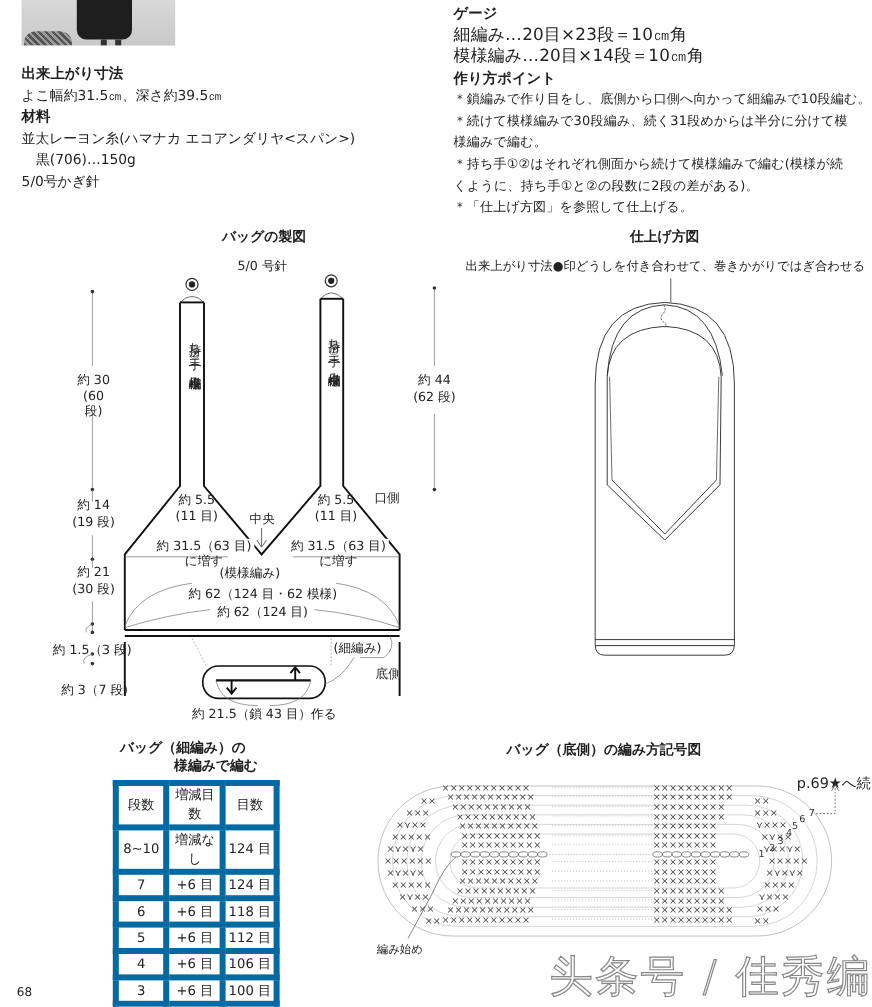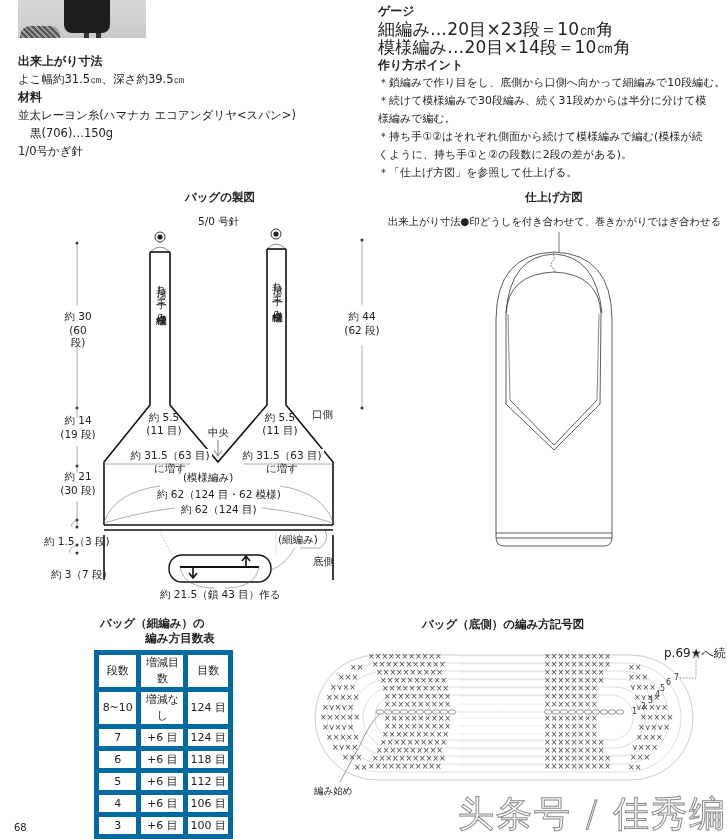--- a/index.html
+++ b/index.html
@@ -5,21 +5,21 @@
   html,body{margin:0;padding:0;background:#fff;}
   body{width:727px;height:839px;position:relative;overflow:hidden;font-family:"DejaVu Sans","Liberation Sans",sans-serif;color:#222;}
   .abs{position:absolute;}
   .photo{left:18px;top:0;width:128px;height:38px;background:linear-gradient(180deg,#d8d8d8,#c9c9c9);overflow:hidden;}
   .photo .bag{position:absolute;left:46px;top:0;width:46px;height:33px;background:#1e1e1e;border-radius:0 0 8px 8px;}
   .photo .cloth{position:absolute;left:2px;top:26px;width:40px;height:12px;background:repeating-linear-gradient(45deg,#555 0 2px,#999 2px 4px);border-radius:10px 10px 0 0;}
   .photo .leg1{position:absolute;left:66px;top:33px;width:5px;height:5px;background:#333;}
   .photo .leg2{position:absolute;left:78px;top:33px;width:5px;height:5px;background:#333;}
   .h{font-weight:bold;font-size:12px;line-height:18px;}
   .t{font-size:11.5px;line-height:18px;}
-  .sec{font-size:17px;line-height:18px;letter-spacing:0.2px;}
+  .sec{font-size:14px;line-height:18px;letter-spacing:0.2px;}
   .title{font-weight:bold;font-size:11.5px;}
   svg text{font-family:"DejaVu Sans","Liberation Sans",sans-serif;}
   table.cnt{border-collapse:collapse;font-size:11px;}
   table.cnt td{border:5px solid #0369a1;text-align:center;height:17px;padding:0;line-height:16px;}
   .wm{font-size:36px;color:#fff;-webkit-text-stroke:1px #888;letter-spacing:2px;font-weight:300;}
 </style>
 </head>
 <body>
 
 <div class="abs photo">
@@ -28,21 +28,21 @@
   <div class="leg1"></div>
   <div class="leg2"></div>
 </div>
 
 <div class="abs" style="left:18px;top:52px;width:320px;">
   <div class="h">出来上がり寸法</div>
   <div class="t">よこ幅約31.5㎝、深さ約39.5㎝</div>
   <div class="h">材料</div>
   <div class="t">並太レーヨン糸(ハマナカ エコアンダリヤ&lt;スパン&gt;)</div>
   <div class="t" style="padding-left:12px;">黒(706)…150g</div>
-  <div class="t">1/0号かぎ針</div>
+  <div class="t">5/0号かぎ針</div>
 </div>
 
 <div class="abs" style="left:378px;top:2px;width:345px;">
   <div class="h">ゲージ</div>
   <div class="sec">細編み…20目×23段＝10㎝角</div>
   <div class="sec">模様編み…20目×14段＝10㎝角</div>
   <div class="h">作り方ポイント</div>
   <div class="sec" style="font-size:10.8px;white-space:nowrap;">＊鎖編みで作り目をし、底側から口側へ向かって細編みで10段編む。</div>
   <div class="sec" style="font-size:10.8px;white-space:nowrap;">＊続けて模様編みで30段編み、続く31段めからは半分に分けて模</div>
   <div class="sec" style="font-size:10.8px;white-space:nowrap;">様編みで編む。</div>
@@ -179,21 +179,21 @@
     <path d="M126,124 Q128,84 174,82 Q219,84 221,124 L220,214 L174,260 L126,214 Z" fill="none" stroke="#333" stroke-width="0.8"></path>
     <path d="M130,210 L174,255 L217,210" fill="none" stroke="#333" stroke-width="0.8"></path>
     <path d="M128,124 L130,210 M219,124 L217,210" fill="none" stroke="#333" stroke-width="0.6"></path>
 
     <path d="M173,64 Q176,68 172,72 Q169,76 174,79 Q176,81 174,83" fill="none" stroke="#444" stroke-width="0.7" stroke-dasharray="2,1"></path>
   </svg>
 </div>
 
 <div class="abs" style="left:100px;top:616px;width:160px;">
   <div class="title" style="text-align:left;line-height:15px;">バッグ（細編み）の</div>
-  <div class="title" style="text-align:center;line-height:15px;">編み方目数表</div>
+  <div class="title" style="text-align:center;line-height:15px;">様編みで編む</div>
 </div>
 <table class="cnt abs" style="left:94px;top:650px;width:139px;">
   <tbody>
       <tr>
     <td style="width:40px;">段数</td>
     <td style="width:51px;">増減目数</td>
     <td style="width:46px;">目数</td>
   </tr>
   <tr>
     <td>8~10</td>

